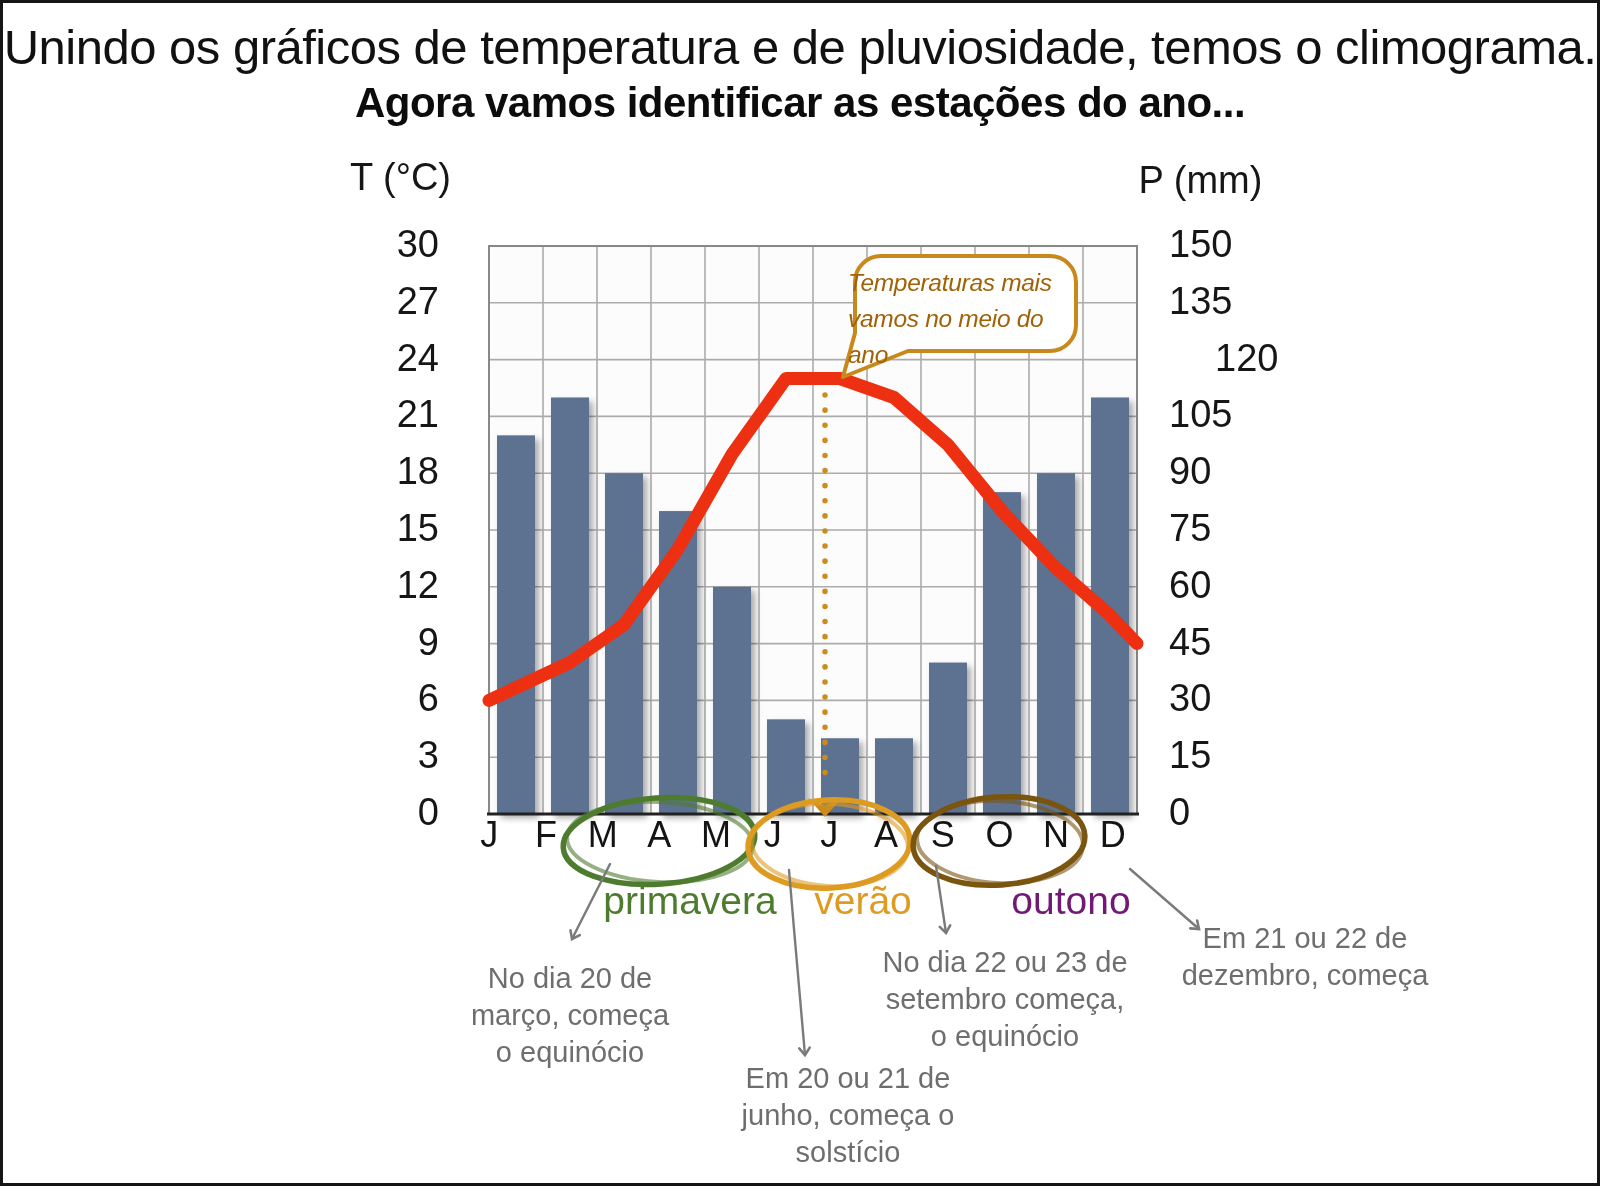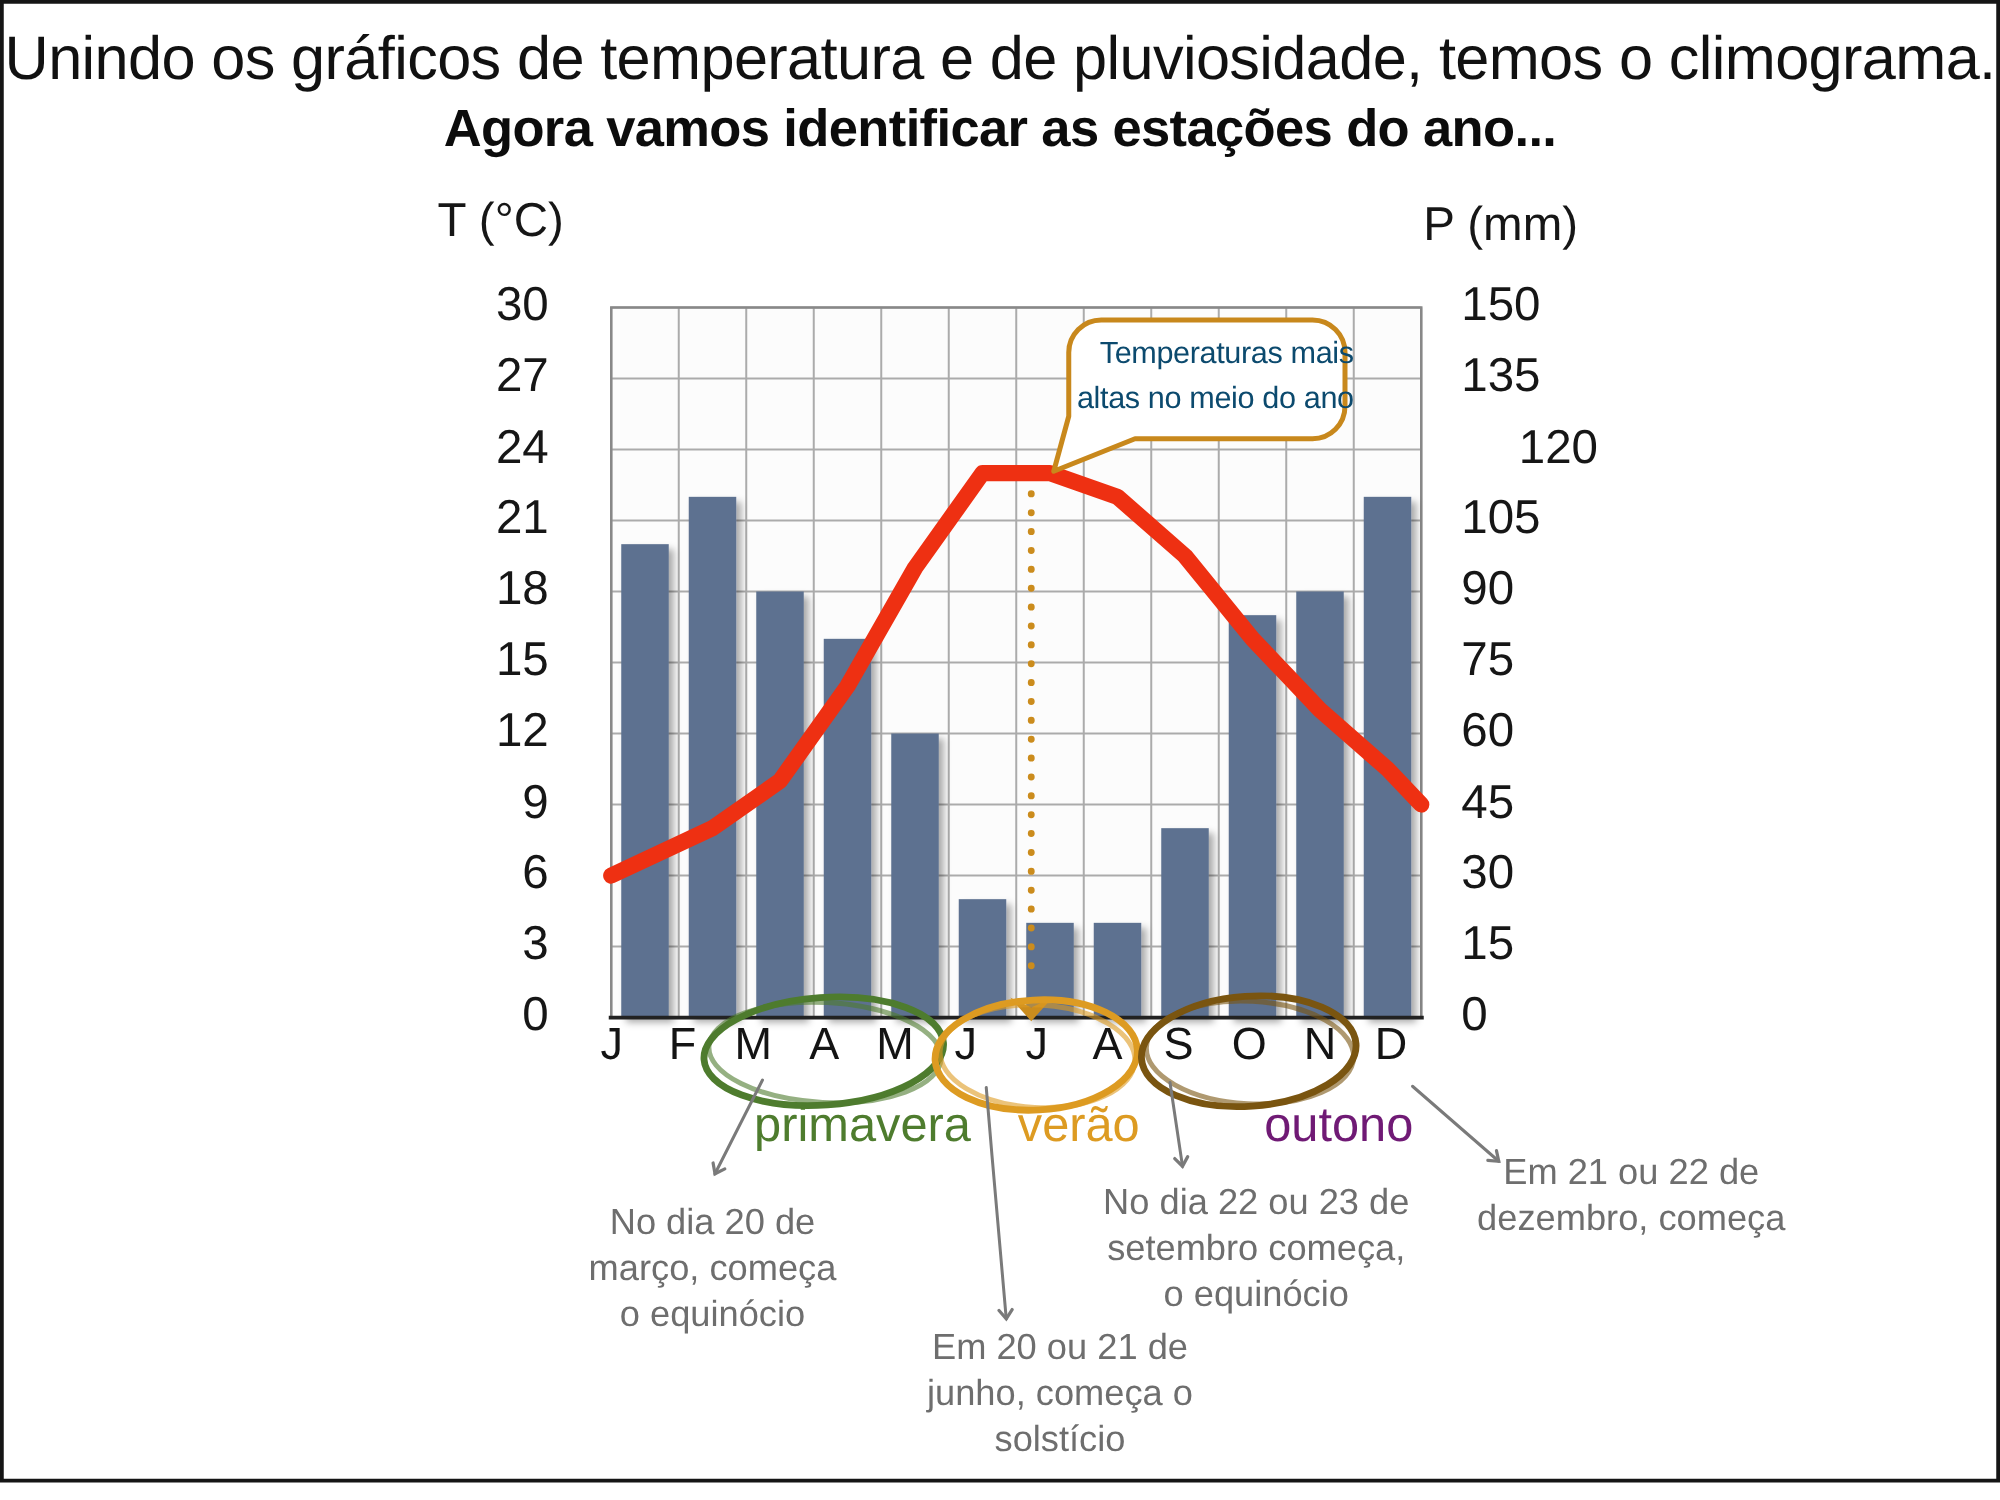--- a/index.html
+++ b/index.html
@@ -8,21 +8,21 @@
   .abs{position:absolute;}
   .title{left:0;top:16px;width:100%;text-align:center;font-size:49px;color:#111;letter-spacing:-0.5px;}
   .subtitle{left:0;top:76px;width:100%;text-align:center;font-size:42px;font-weight:bold;color:#0c0c0c;letter-spacing:-0.5px;}
   .axis-title{font-size:38px;color:#161616;text-align:center;}
   .tick{position:absolute;font-size:38px;color:#161616;height:52px;line-height:52px;}
   #t-ticks .tick{width:116px;text-align:right;}
   #p-ticks .tick{width:120px;text-align:left;}
   .months{display:flex;font-size:36px;color:#141414;font-weight:500;}
   .months span{flex:1;text-align:center;}
   .season-label{font-size:39px;text-align:center;font-weight:500;}
-  .callout-text{font-size:24.5px;color:#0c4a6e;text-align:right;line-height:36px;letter-spacing:-0.3px;}
+  .callout-text{font-size:24.5px;font-style:italic;color:#a16207;text-align:left;line-height:36px;letter-spacing:-0.3px;}
   .note{font-size:29px;line-height:37px;text-align:center;color:#6e6e6e;}
   svg{position:absolute;left:0;top:0;}
 </style>
 </head>
 <body>
 
 <div class="slide">
 
   <div class="abs title">Unindo os gráficos de temperatura e de pluviosidade, temos o climograma.</div>
   <div class="abs subtitle">Agora vamos identificar as estações do ano...</div>
@@ -150,21 +150,21 @@
       <span>J</span>
       <span>A</span>
       <span>S</span>
       <span>O</span>
       <span>N</span>
       <span>D</span>
     </div>
 
   <div class="abs callout-text" style="left:845px;top:262px;width:235px;">
     <div>Temperaturas mais</div>
-    <div>altas no meio do ano</div>
+    <div>vamos no meio do ano</div>
   </div>
 
   <div class="abs season-label" style="left: 562px; top: 876px; width: 250px; color: rgb(78, 124, 46);">primavera</div>
   <div class="abs season-label" style="left: 785px; top: 876px; width: 150px; color: rgb(221, 155, 34);">verão</div>
   <div class="abs season-label" style="left: 963px; top: 876px; width: 210px; color: #701a75;">outono</div>
 
   <div class="abs note" style="left: 427px; top: 957px; width: 280px; color: rgb(110, 110, 110);">
     <div>No dia 20 de</div>
       <div>março, começa</div>
       <div>o equinócio</div>

